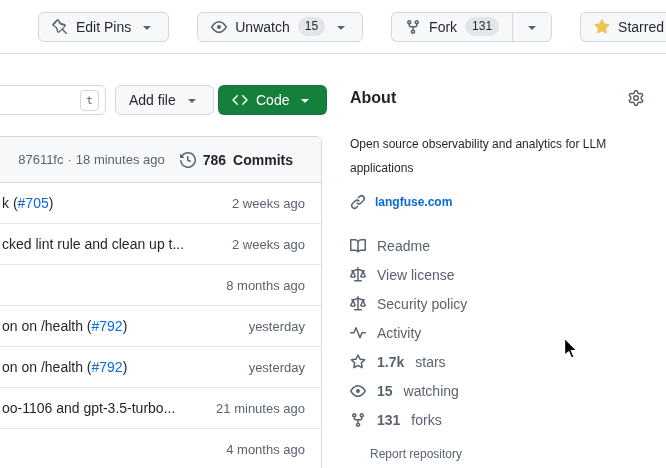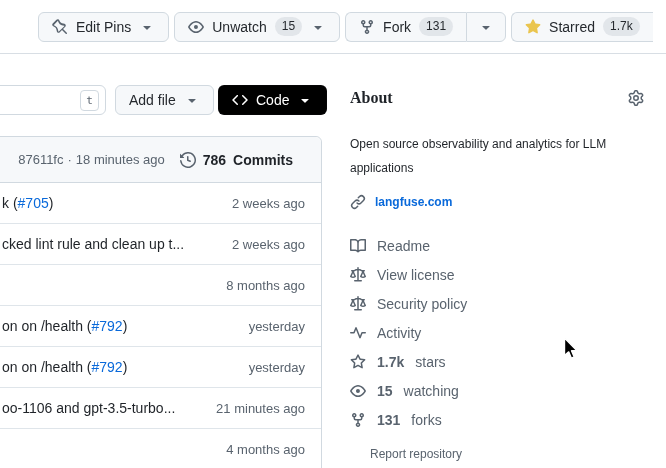--- a/index.html
+++ b/index.html
@@ -8,21 +8,21 @@
     position:relative; width:666px; height:468px; overflow:hidden;
     background:#ffffff; font-family:"Liberation Sans","DejaVu Sans",sans-serif;
     color:#1f2328;
   }
   svg { display:block; }
 
   
   .topbar {
     position:absolute; top:0; left:0; right:0; height:54px;
     border-bottom:1px solid #d8dee4;
-    display:flex; align-items:center; padding-left:38px; gap:5px;
+    display:flex; align-items:center; padding-left:38px; gap:28px;
   }
   .btn {
     height:30px; display:inline-flex; align-items:center; gap:8px;
     padding:0 13px; background:#f6f8fa; border:1px solid #d1d9e0;
     border-radius:6px; font-size:14px; font-weight:500; color:#25292e;
     cursor:pointer; white-space:nowrap;
   }
   .btn .oct { color:#59636e; }
   .btn-group { display:inline-flex; }
   .btn-group .btn.main { border-radius:6px 0 0 6px; border-right:none; }
@@ -42,21 +42,21 @@
   }
   .kbd {
     min-width:19px; height:21px; border:1px solid #d1d9e0; border-radius:4px;
     font-family:"DejaVu Sans Mono",monospace; font-size:11px; color:#59636e;
     display:flex; align-items:center; justify-content:center; background:#fff; padding:0 4px;
   }
   .addfile { position:absolute; top:85px; left:115px; }
   .codebtn {
     position:absolute; top:85px; left:218px; height:30px;
     display:inline-flex; align-items:center; gap:8px; padding:0 13px;
-    background:#000000; border:1px solid rgba(31,35,40,0.15); border-radius:6px;
+    background:#15803d; border:1px solid rgba(31,35,40,0.15); border-radius:6px;
     color:#ffffff; font-size:14px; font-weight:500; cursor:pointer;
   }
   .codebtn .oct, .codebtn .caret { color:#ffffff; }
 
   
   .commits-panel {
     position:absolute; top:136px; left:-20px; width:342px; height:360px;
     border:1px solid #d1d9e0; border-radius:6px; background:#fff;
   }
   .commits-header {
@@ -75,21 +75,21 @@
     height:41px; display:flex; align-items:center; justify-content:space-between;
     border-bottom:1px solid #dfe5ea; padding:0 16px 0 21px;
   }
   .commit-row:last-child { border-bottom:none; }
   .commit-msg { font-size:14px; color:#1f2328; white-space:nowrap; overflow:hidden; cursor:pointer; }
   .issue-link { color:#0969da; text-decoration:none; cursor:pointer; }
   .commit-date { font-size:13px; color:#59636e; white-space:nowrap; margin-left:12px; }
 
   
   .about { position:absolute; left:350px; top:88px; width:300px; }
-  .about-title { font-size:16px; font-weight:600; color:#1f2328; line-height:20px;font-family:Liberation Serif, serif; }
+  .about-title { font-size:16px; font-weight:600; color:#1f2328; line-height:20px; }
   .gear-btn { position:absolute; right:6px; top:2px; color:#59636e; cursor:pointer; }
   .about-desc { margin-top:24px; font-size:12px; line-height:24px; color:#1f2328; max-width:300px; }
   .website-row { margin-top:12px; height:20px; display:flex; align-items:center; gap:9px; }
   .website-row .oct { color:#59636e; }
   .website-link { color:#0969da; font-weight:600; font-size:12px; text-decoration:none; cursor:pointer; }
   .about-links { margin-top:26px; display:flex; flex-direction:column; }
   .about-link {
     height:29px; display:flex; align-items:flex-start; gap:11px;
     color:#59636e; font-size:14px; cursor:pointer; text-decoration:none;
   }

